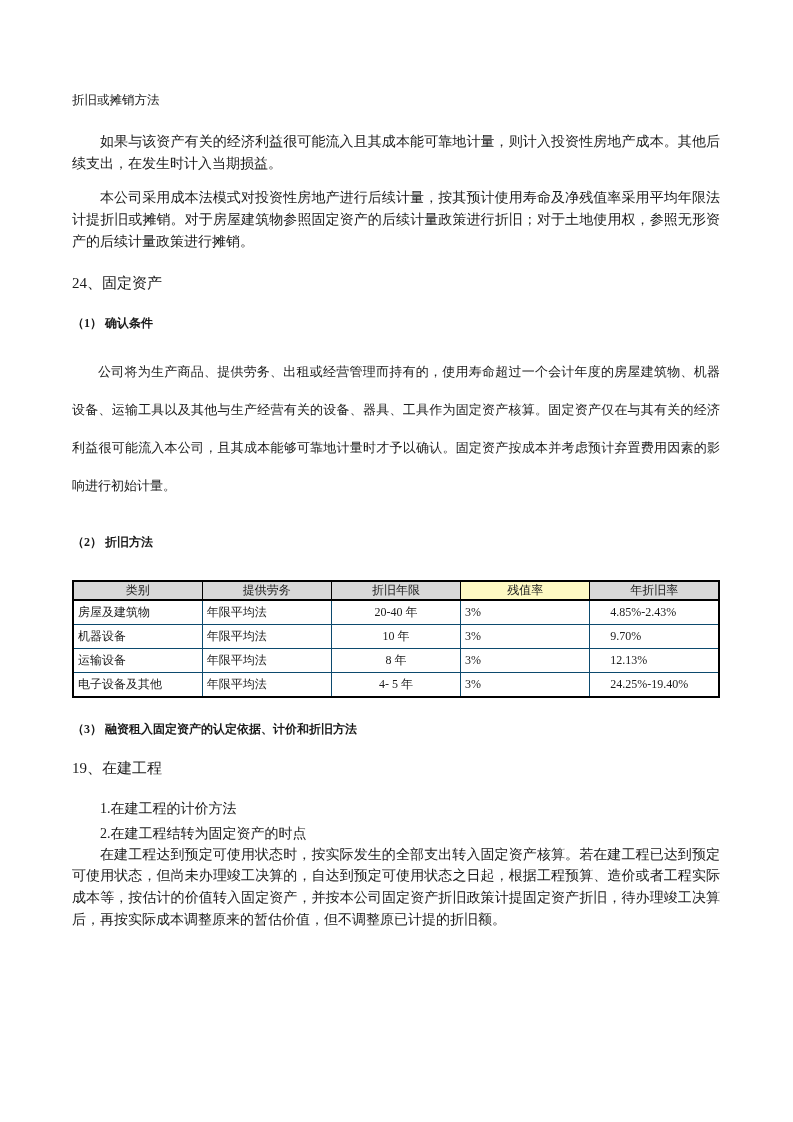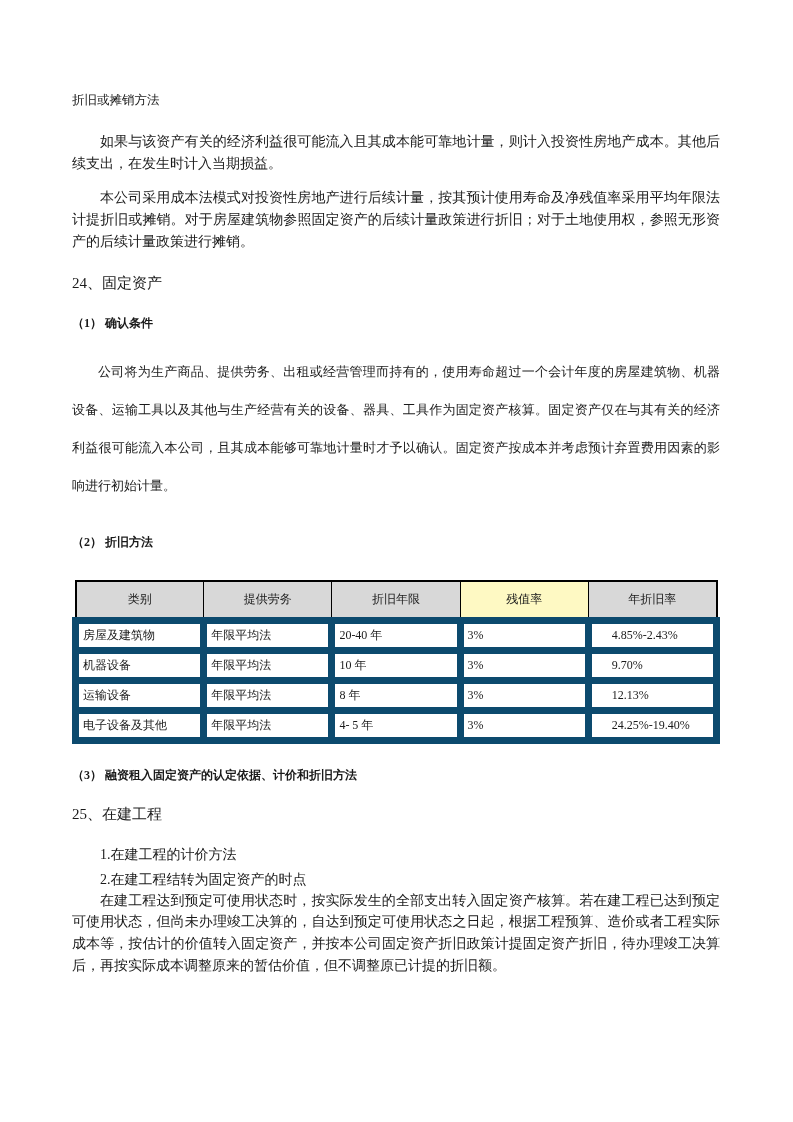--- a/index.html
+++ b/index.html
@@ -57,32 +57,32 @@
     border: 2px solid #000;
     table-layout: fixed;
     font-size: 12px;
   }
   table.dep-table th {
     background: #d8d8d8;
     font-weight: normal;
     text-align: center;
     border: 1px solid #000;
     border-bottom: 2px solid #000;
-    padding: 9px 2px;
+    padding: 0 2px;
     height: 15px;
   }
   table.dep-table td {
-    border: 7px solid #0c4a6e;
+    border: 1px solid #0c4a6e;
     padding: 3px 4px;
     height: 14px;
     white-space: nowrap;
     overflow: hidden;
   }
   table.dep-table td.col-0, table.dep-table td.col-1, table.dep-table td.col-3 { text-align: left; }
-  table.dep-table td.col-2 { text-align: left; }
+  table.dep-table td.col-2 { text-align: center; }
   table.dep-table td.col-4 { text-align: left; padding-left: 20px; }
   .sub-item-title {
     font-size: 14px;
     margin: 22px 0 0 0;
     text-indent: 2em;
     line-height: 1.4;
   }
   .mt-lg { margin-top: 42px; }
   .mt-xl { margin-top: 56px; }
   .para-tight { margin-top: 7px; }
@@ -144,21 +144,21 @@
           <td class="col-2">4- 5 年</td>
           <td class="col-3">3%</td>
           <td class="col-4">24.25%-19.40%</td>
         </tr>
       </tbody>
     </table>
   </div>
 
   <h3 class="sub-heading mt-lg">（3） 融资租入固定资产的认定依据、计价和折旧方法</h3>
 
-  <h2 class="num-heading mt-xl">25、在建工程</h2>
+  <h2 class="num-heading mt-xl">19、在建工程</h2>
 
   <div class="sub-item-title">1.在建工程的计价方法</div>
 
 
   <div class="sub-item-title" style="margin-top:6px;">2.在建工程结转为固定资产的时点</div>
 
   <p class="body-para para-tight">在建工程达到预定可使用状态时，按实际发生的全部支出转入固定资产核算。若在建工程已达到预定可使用状态，但尚未办理竣工决算的，自达到预定可使用状态之日起，根据工程预算、造价或者工程实际成本等，按估计的价值转入固定资产，并按本公司固定资产折旧政策计提固定资产折旧，待办理竣工决算后，再按实际成本调整原来的暂估价值，但不调整原已计提的折旧额。</p>
 
 </div>
 

